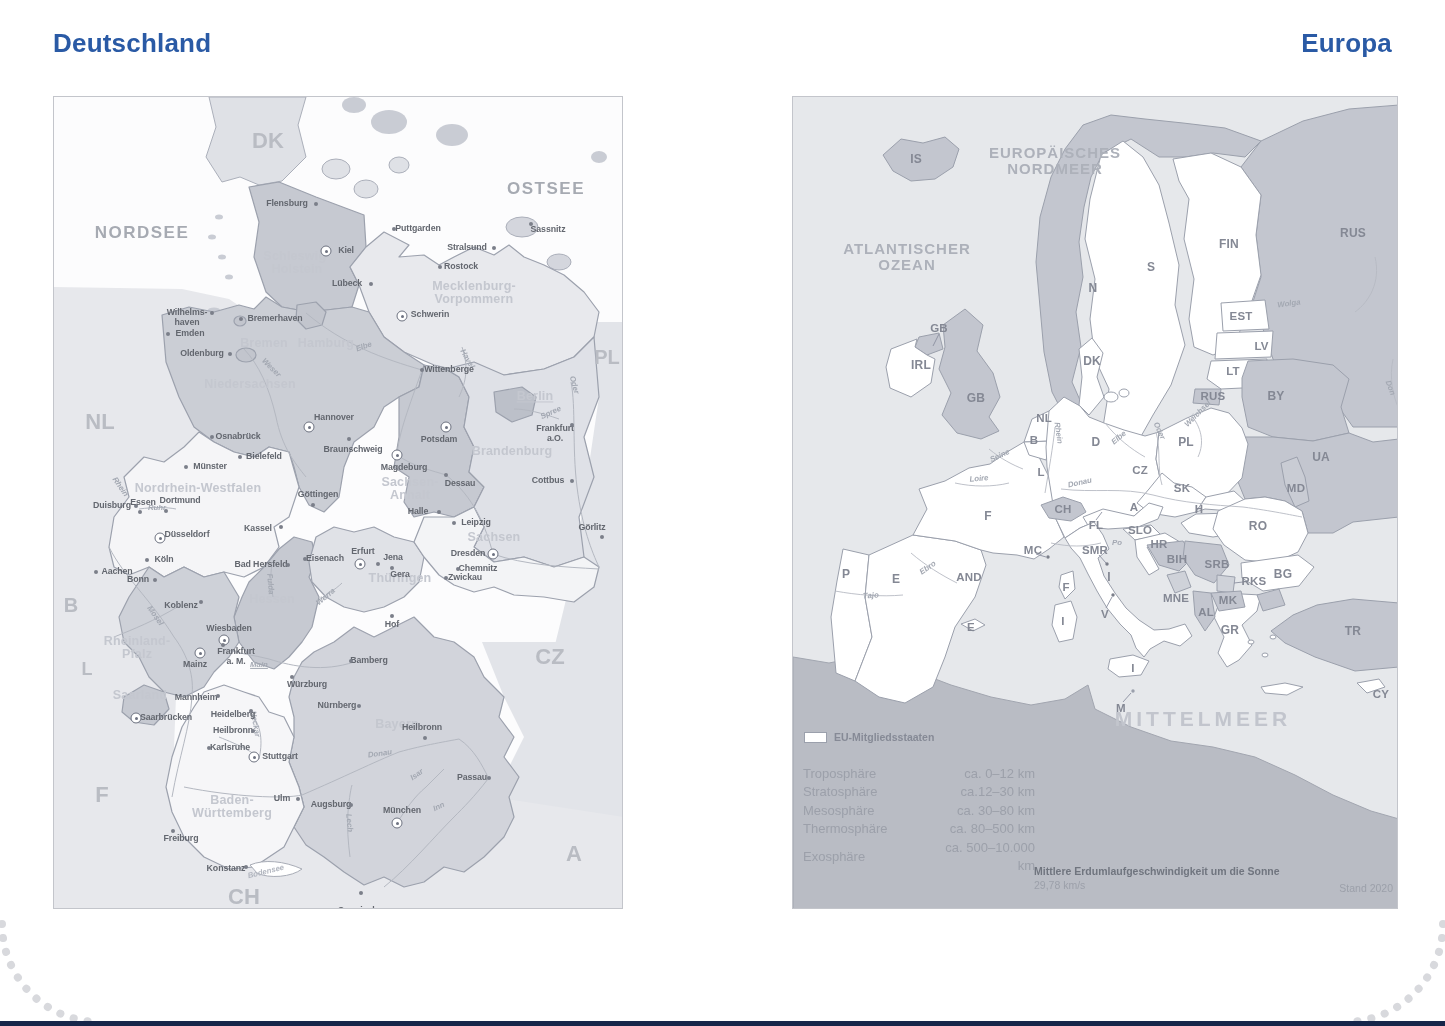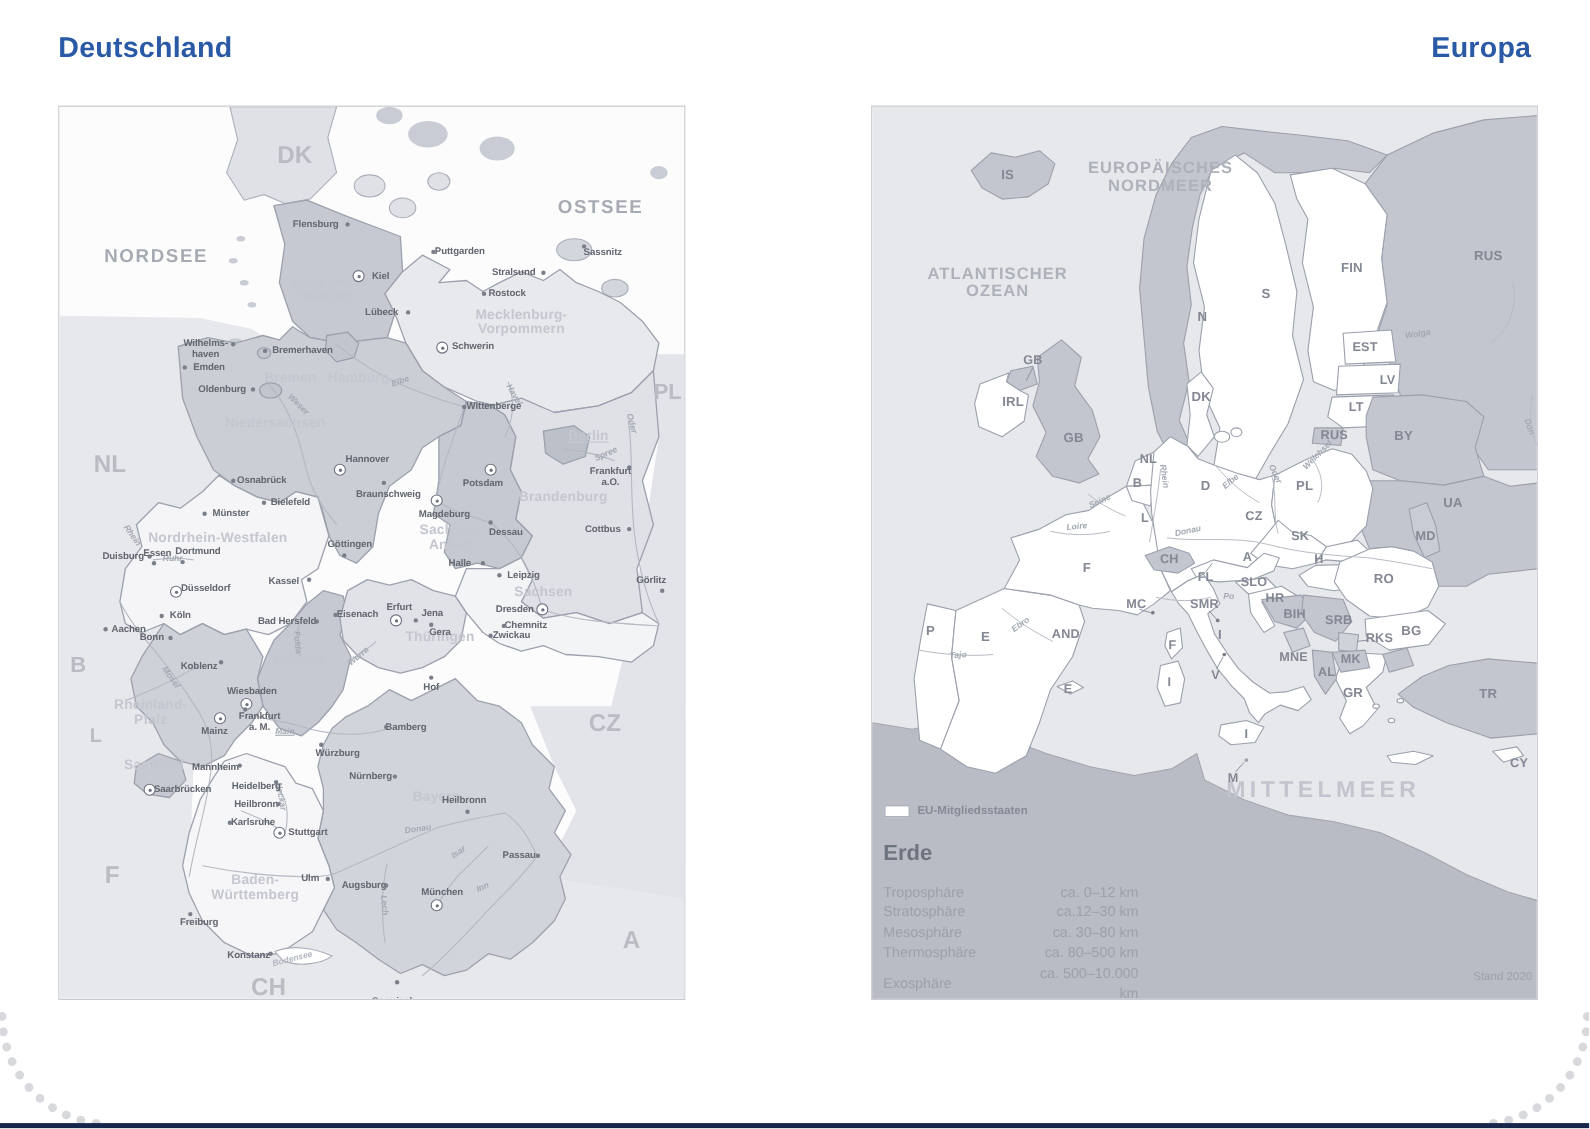--- a/index.html
+++ b/index.html
@@ -467,21 +467,20 @@
         <div class="lbl lbl-river" style="left: 135px; top: 471px; transform: translate(-50%, -50%) rotate(-35deg);">Ebro</div>
         <div class="lbl lbl-river" style="left: 78px; top: 499px; transform: translate(-50%, -50%) rotate(-5deg);">Tajo</div>
       </div>
 
     <div class="legend">
       <span class="sw"></span>
       <span class="tx">EU-Mitgliedsstaaten</span>
     </div>
 
     <div class="erde">
-      <div class="ti">Erde</div>
       <table>
           <tbody id="erde-rows">
   <tr>
               <td class="k" style="width:130px">Troposphäre</td>
               <td class="v" style="width:102px">ca. 0–12 km</td>
             </tr>
 
   <tr>
               <td class="k" style="width:130px">Stratosphäre</td>
               <td class="v" style="width:102px">ca.12–30 km</td>
@@ -496,20 +495,24 @@
               <td class="k" style="width:130px">Thermosphäre</td>
               <td class="v" style="width:102px">ca. 80–500 km</td>
             </tr>
 
   <tr>
               <td class="k" style="width:130px">Exosphäre</td>
               <td class="v" style="width:102px">ca. 500–10.000 km</td>
             </tr>
 </tbody>
         </table>
+      <div class="rcol">
+        <div class="rt">Mittlere Erdumlaufgeschwindigkeit um die Sonne</div>
+        <div class="rv">29,78 km/s</div>
+      </div>
       <div class="stand">Stand 2020</div>
     </div>
   </div>
 
   <svg class="arc" style="left:0;top:820px;" width="220" height="206" viewBox="0 0 220 206">
     <path d="M2,104 A98,98 0 0 0 100,202" fill="none" stroke="#d8d9dd" stroke-width="8" stroke-linecap="round" stroke-dasharray="0.1 14"></path>
   </svg>
   <svg class="arc" style="left:1225px;top:820px;" width="220" height="206" viewBox="0 0 220 206">
     <path d="M218,104 A98,98 0 0 1 120,202" fill="none" stroke="#d8d9dd" stroke-width="8" stroke-linecap="round" stroke-dasharray="0.1 14"></path>
   </svg>

